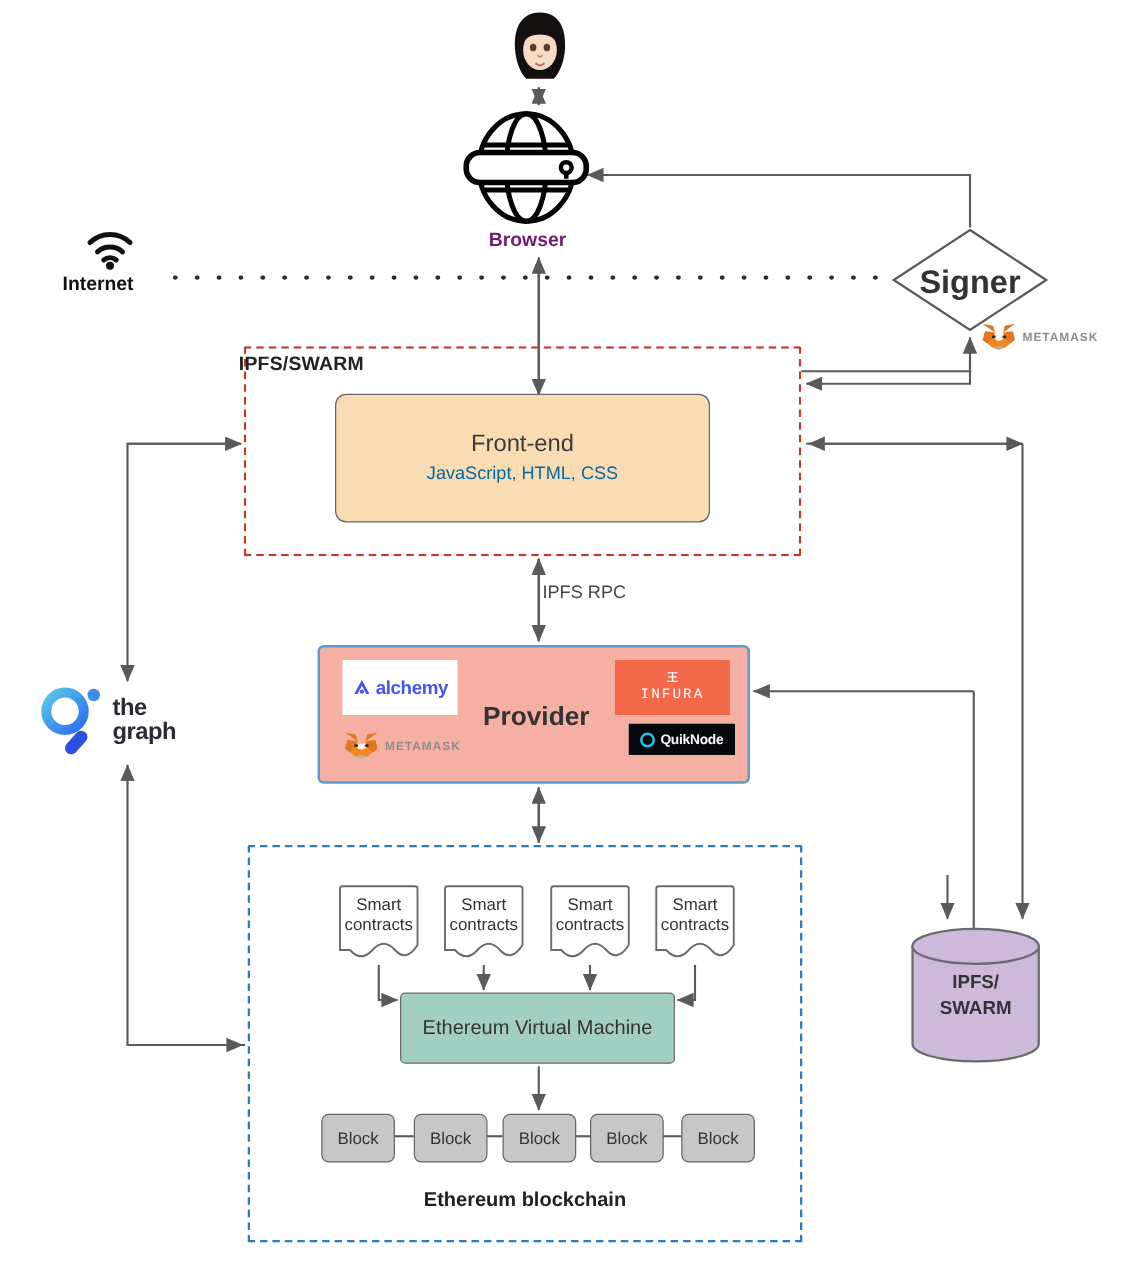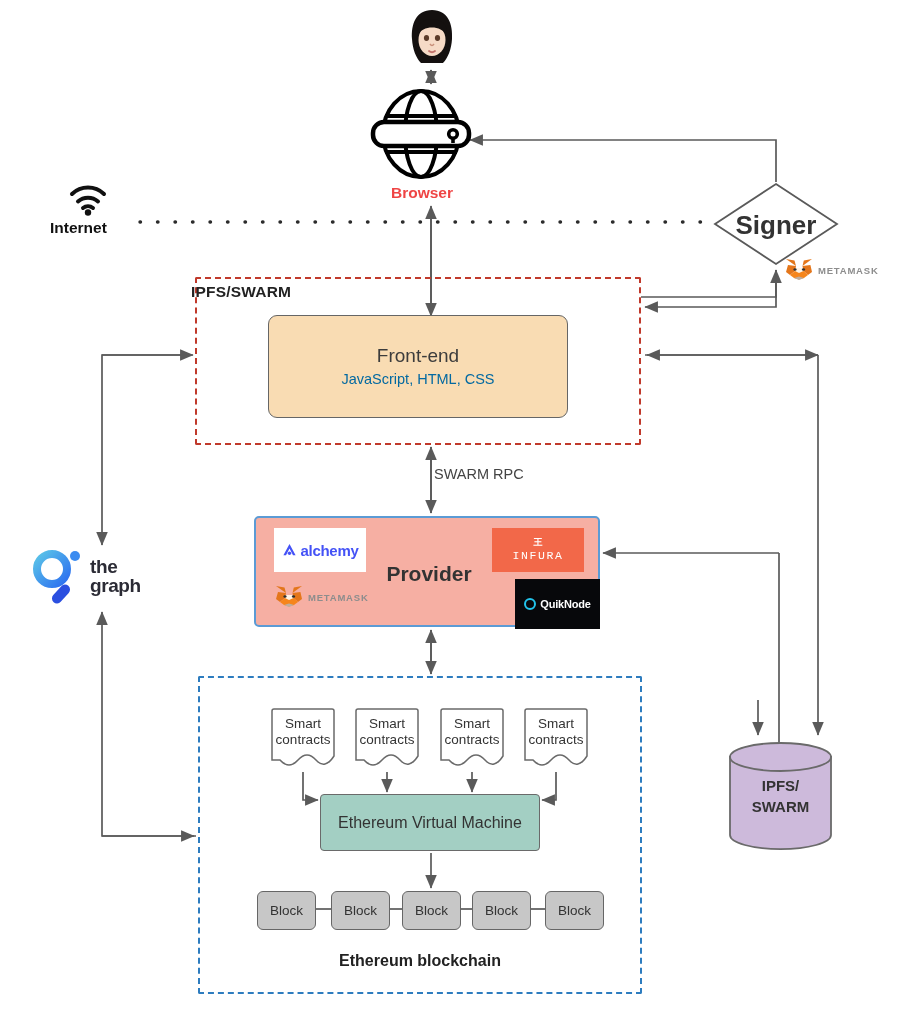--- a/index.html
+++ b/index.html
@@ -38,21 +38,21 @@
   #alchemy-mark{width:15px;height:15px;margin-right:4px;flex:none;}
   #alchemy-word{font-size:15px;font-weight:bold;color:#4452F6;letter-spacing:-.3px;}
   #metamask-chip{left:18px;top:62px;width:120px;height:34px;background:transparent;
       justify-content:flex-start;}
   #mm-word{font-size:9.5px;font-weight:bold;color:#8d8d8d;letter-spacing:.8px;}
   #infura-chip{left:236px;top:10px;width:92px;height:44px;background:#F26849;
       flex-direction:column;}
   #infura-glyph{font-size:9px;color:#ffffff;line-height:1;font-weight:bold;}
   #infura-word{font-size:11.5px;color:#ffffff;letter-spacing:1.6px;
       font-family:"Liberation Mono","DejaVu Sans Mono",monospace;margin-top:2px;}
-  #quiknode-chip{left:259px;top:61px;width:85px;height:50px;background:#07080B;}
+  #quiknode-chip{left:247px;top:61px;width:85px;height:25px;background:#07080B;}
   #qn-ring{width:12px;height:12px;border:2.2px solid #22C3EA;border-radius:50%;
       margin-right:4px;flex:none;box-sizing:border-box;}
   #qn-word{font-size:11px;color:#ffffff;font-weight:bold;letter-spacing:-.2px;}
 
   
   #evm-box{left:320px;top:794px;width:220px;height:57px;background:#A3CFC3;
       border:1.6px solid #6a6a6a;border-radius:4px;display:flex;
       align-items:center;justify-content:center;font-size:16px;color:#333;}
 
   
@@ -71,21 +71,21 @@
       justify-content:center;font-size:13.5px;color:#333;}
   #block-0{left:257px;} #block-1{left:331px;} #block-2{left:402px;}
   #block-3{left:472px;} #block-4{left:545px;}
 
   #eth-caption{position:absolute;left:198px;top:952px;width:444px;text-align:center;
       font-size:16px;font-weight:bold;color:#222;}
 
   
   #browser-icon{left:366px;top:88px;width:112px;height:92px;}
   #browser-label{left:366px;top:184px;width:112px;text-align:center;
-      font-size:15.5px;font-weight:bold;color:#ef4444;}
+      font-size:15.5px;font-weight:bold;color:#701a75;}
   #person-icon{left:404px;top:8px;width:56px;height:60px;}
 
   
   #wifi-icon{left:68px;top:182px;width:40px;height:34px;}
   #internet-label{left:50px;top:219px;font-size:15.5px;font-weight:bold;color:#111;}
 
   
   #signer-diamond{left:713px;top:182px;width:126px;height:84px;}
   #signer-label{left:713px;top:210px;width:126px;text-align:center;font-size:26px;
       font-weight:bold;color:#333;}
@@ -242,21 +242,21 @@
   </div>
 
   <div class="region" id="ipfs-region"></div>
   <div id="ipfs-region-label">IPFS/SWARM</div>
 
   <div class="node" id="frontend-box">
     <div id="frontend-title">Front-end</div>
     <div id="frontend-sub">JavaScript, HTML, CSS</div>
   </div>
 
-  <div class="node" id="jsonrpc-label">SWARM RPC</div>
+  <div class="node" id="jsonrpc-label">IPFS RPC</div>
 
   <div class="node" id="provider-box">
     <div class="logo-chip" id="alchemy-chip">
       <svg id="alchemy-mark" viewBox="0 0 15 15">
         <path d="M7.5 1 L13.6 12.2 L11 12.2 L7.5 5.6 L4 12.2 L1.4 12.2 Z" fill="#4452F6"></path>
         <circle cx="7.5" cy="10.3" r="1.7" fill="#4452F6"></circle>
       </svg>
       <span id="alchemy-word">alchemy</span>
     </div>
 

